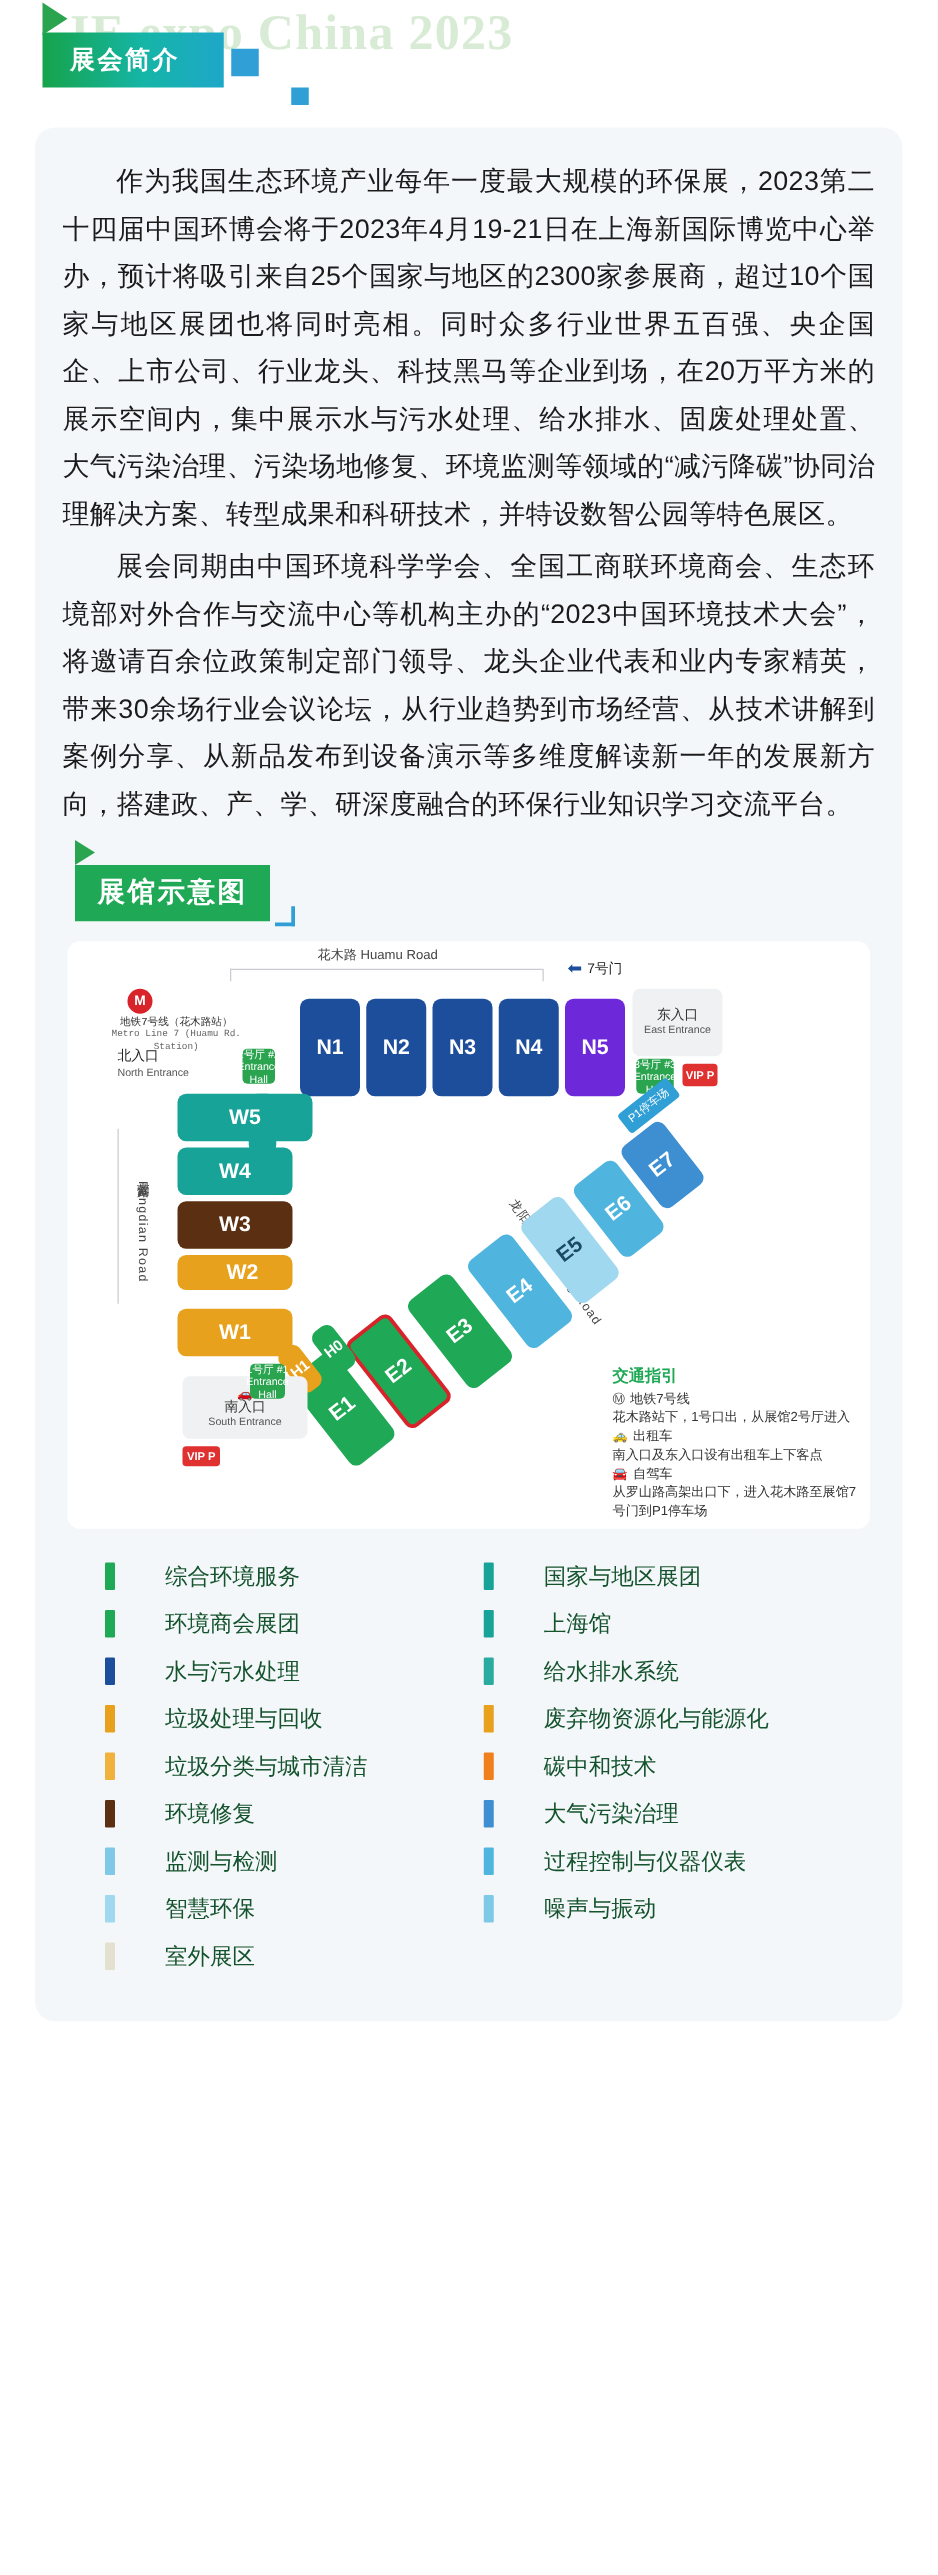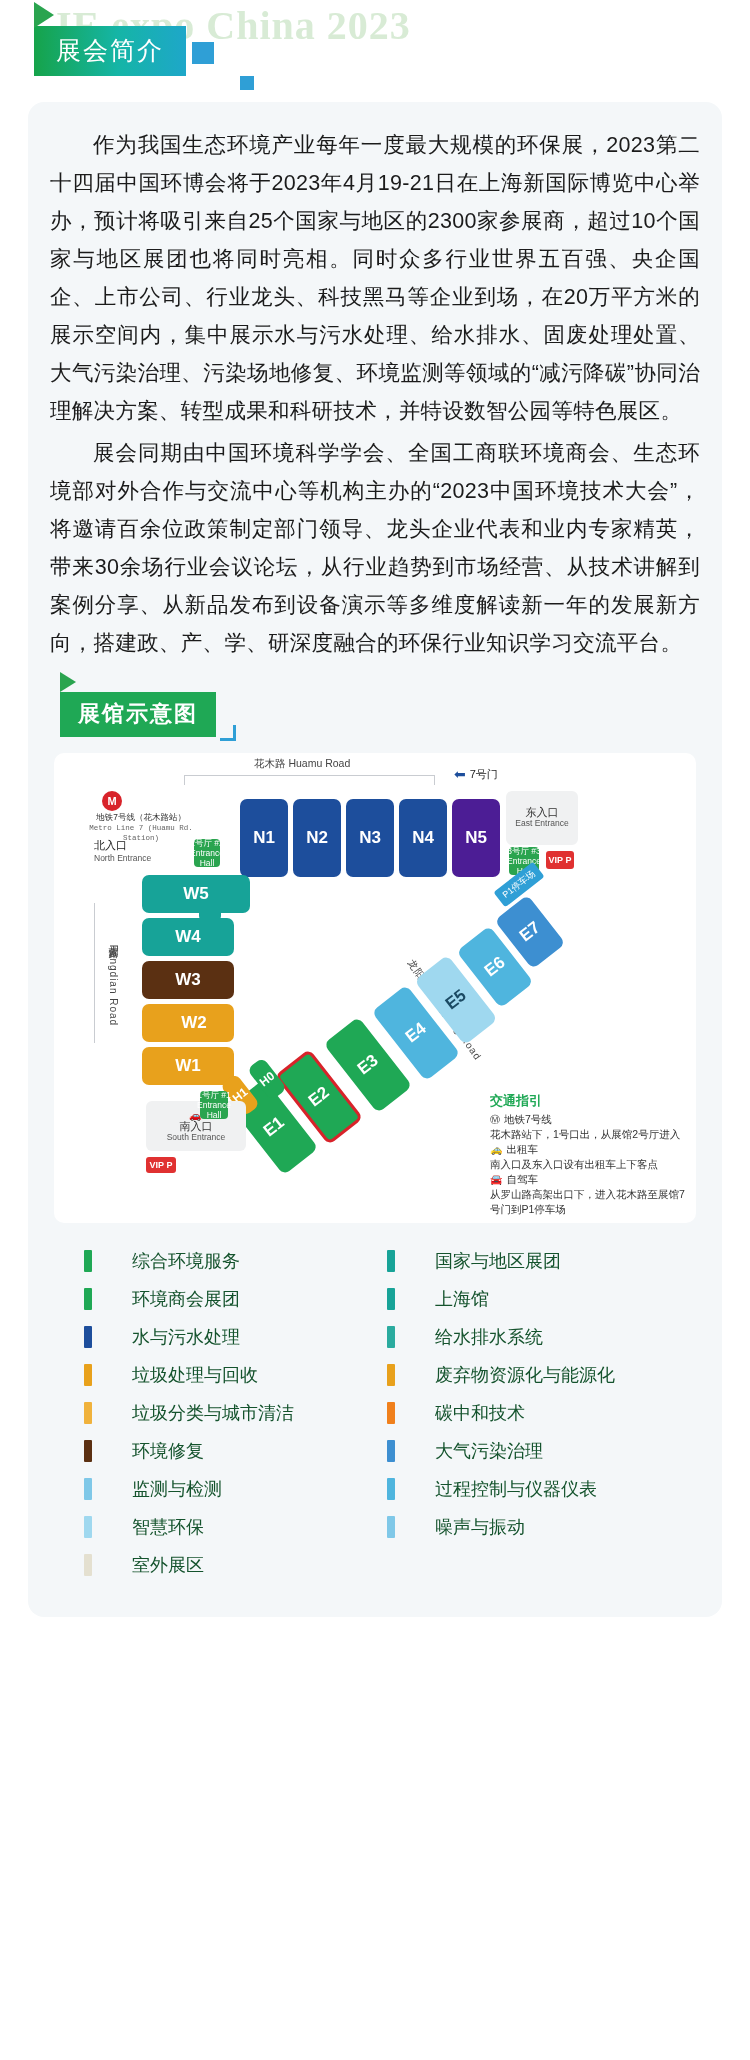--- a/index.html
+++ b/index.html
@@ -42,23 +42,23 @@
     top: -24px;
     width: 0; height: 0;
     border-left: 20px solid #2aa44f;
     border-top: 13px solid transparent;
     border-bottom: 13px solid transparent;
   }
   .sec-head .bar {
     display: inline-block;
     background: linear-gradient(90deg,#16a34a 0%, #15b5a6 55%, #1ea7c9 100%);
     color: #fff;
-    font-size: 25px;
-    font-weight: normal;
-    padding: 8px 22px 9px 22px;
+    font-size: 20px;
+    font-weight: bold;
+    padding: 8px 35px 9px 22px;
     letter-spacing: 2px;
     vertical-align: middle;
   }
   .sec-head .sq1 {
     display:inline-block;
     width: 22px; height: 22px;
     background: #2f9fd6;
     vertical-align: middle;
     margin-left: 6px;
     margin-bottom: -3px;
@@ -280,35 +280,35 @@
       <div>北入口</div>
       <div style="font-size:8.5px;color:#555">North Entrance</div>
     </div>
 
     <div class="entr-badge" style="left:140px; top:86px; width:26px; height:28px;">2号厅 #2 Entrance Hall</div>
 
     <div class="hall" style="left:186px; top:46px; width:48px; height:78px; background:#1d4e9c;">N1</div>
     <div class="hall" style="left:239px; top:46px; width:48px; height:78px; background:#1d4e9c;">N2</div>
     <div class="hall" style="left:292px; top:46px; width:48px; height:78px; background:#1d4e9c;">N3</div>
     <div class="hall" style="left:345px; top:46px; width:48px; height:78px; background:#1d4e9c;">N4</div>
-    <div class="hall" style="left:398px; top:46px; width:48px; height:78px; background:#4c1d95;">N5</div>
+    <div class="hall" style="left:398px; top:46px; width:48px; height:78px; background:#6d28d9;">N5</div>
 
     <div class="box-plain" style="left:452px; top:38px; width:72px; height:54px;">
       <div style="font-size:11px;">东入口</div>
       <div style="font-size:8.5px;color:#555">East Entrance</div>
     </div>
     <div class="entr-badge" style="left:455px; top:94px; width:30px; height:28px;">3号厅 #3 Entrance Hall</div>
     <div class="vipp" style="left:492px; top:98px; width:28px; height:18px;">VIP P</div>
 
     <div class="hall small" style="left:145px; top:122px; width:22px; height:48px; background:#17a398; writing-mode:vertical-rl;">H2</div>
 
     <div class="hall" style="left:88px; top:122px; width:108px; height:38px; background:#17a398; left:88px;">W5</div>
     <div class="hall" style="left:88px; top:165px; width:92px; height:38px; background:#17a398;">W4</div>
     <div class="hall" style="left:88px; top:208px; width:92px; height:38px; background:#5b3012;">W3</div>
-    <div class="hall" style="left:88px; top:251px; width:92px; height:38px; background:#e8a11c;padding-left:12px;">W2</div>
+    <div class="hall" style="left:88px; top:251px; width:92px; height:28px; background:#e8a11c;padding-left:12px;">W2</div>
     <div class="hall" style="left:88px; top:294px; width:92px; height:38px; background:#e8a11c;">W1</div>
 
     <div style="position:absolute; left:52px; top:185px; writing-mode:vertical-rl; font-size:10px; color:#444; letter-spacing:1px;">芳甸路  Fangdian Road</div>
     <div class="road-line" style="left:40px; top:150px; width:1px; height:140px;"></div>
 
     <div style="position:absolute; left:330px; top:250px; transform:rotate(55deg); font-size:10px; color:#444; letter-spacing:1px;">龙阳路  Longyang Road</div>
 
     <div style="position:absolute; left:440px; top:122px; background:#2f9fd6; color:#fff; font-size:9px; padding:3px 6px; border-radius:3px; transform:rotate(-38deg);">P1停车场</div>
 
     <div class="hall" style="left:455px; top:148px; width:42px; height:62px; background:#3d8fd1; transform:rotate(-38deg);">E7</div>

